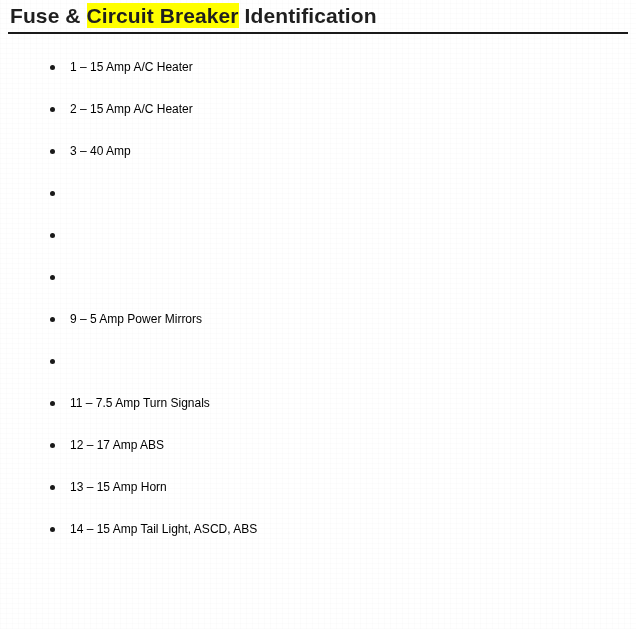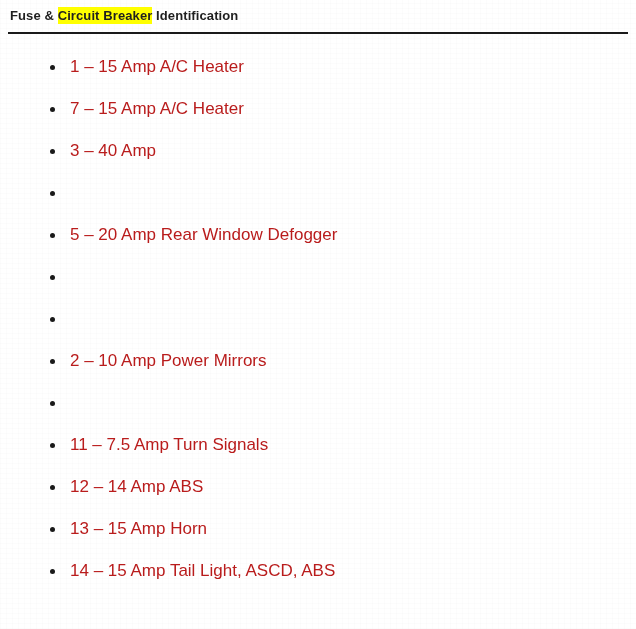--- a/index.html
+++ b/index.html
@@ -34,21 +34,21 @@
   }
 
   
   .heading-block {
     padding: 0;
     margin: 0;
   }
   .page-title {
     margin: 0;
     padding: 4px 0 0 10px;
-    font-size: 13px;
+    font-size: 21px;
     font-weight: bold;
     line-height: 24px;
     color: #1f1f1f;
     letter-spacing: 0.1px;
     white-space: nowrap;
   }
   .hl {
     background-color: #ffff00;
     color: #1f1f1f;
     padding: 1px 0 1px 0;
@@ -66,22 +66,22 @@
     margin: 0;
     padding: 0;
     position: relative;
     top: 12px;
   }
   .fuse-list li {
     position: relative;
     height: 42px;
     line-height: 42px;
     padding-left: 70px;
-    font-size: 17px;
-    color: #b91c1c;
+    font-size: 12px;
+    color: #000000;
     white-space: nowrap;
   }
   .fuse-list li .bullet {
     position: absolute;
     left: 50px;
     top: 50%;
     width: 5px;
     height: 5px;
     margin-top: -2px;
     border-radius: 50%;
@@ -98,27 +98,26 @@
 
 <div class="page">
 
   <div class="heading-block">
     <h1 class="page-title"><span>Fuse &amp; </span><span class="hl">Circuit Breaker</span><span> Identification</span></h1>
     <hr class="title-rule">
   </div>
 
   <ul class="fuse-list" id="fuse-list">
       <li><span class="bullet"></span><span class="item-text">1 – 15 Amp A/C Heater</span></li>
-      <li><span class="bullet"></span><span class="item-text">7 – 15 Amp A/C Heater</span></li>
+      <li><span class="bullet"></span><span class="item-text">2 – 15 Amp A/C Heater</span></li>
       <li><span class="bullet"></span><span class="item-text">3 – 40 Amp</span></li>
       <li><span class="bullet"></span></li>
-      <li><span class="bullet"></span><span class="item-text">5 – 20 Amp Rear Window Defogger</span></li>
       <li><span class="bullet"></span></li>
       <li><span class="bullet"></span></li>
-      <li><span class="bullet"></span><span class="item-text">2 – 10 Amp Power Mirrors</span></li>
+      <li><span class="bullet"></span><span class="item-text">9 – 5 Amp Power Mirrors</span></li>
       <li><span class="bullet"></span></li>
       <li><span class="bullet"></span><span class="item-text">11 – 7.5 Amp Turn Signals</span></li>
-      <li><span class="bullet"></span><span class="item-text">12 – 14 Amp ABS</span></li>
+      <li><span class="bullet"></span><span class="item-text">12 – 17 Amp ABS</span></li>
       <li><span class="bullet"></span><span class="item-text">13 – 15 Amp Horn</span></li>
       <li><span class="bullet"></span><span class="item-text">14 – 15 Amp Tail Light, ASCD, ABS</span></li>
     </ul>
 
 </div>
 
 </body></html>

